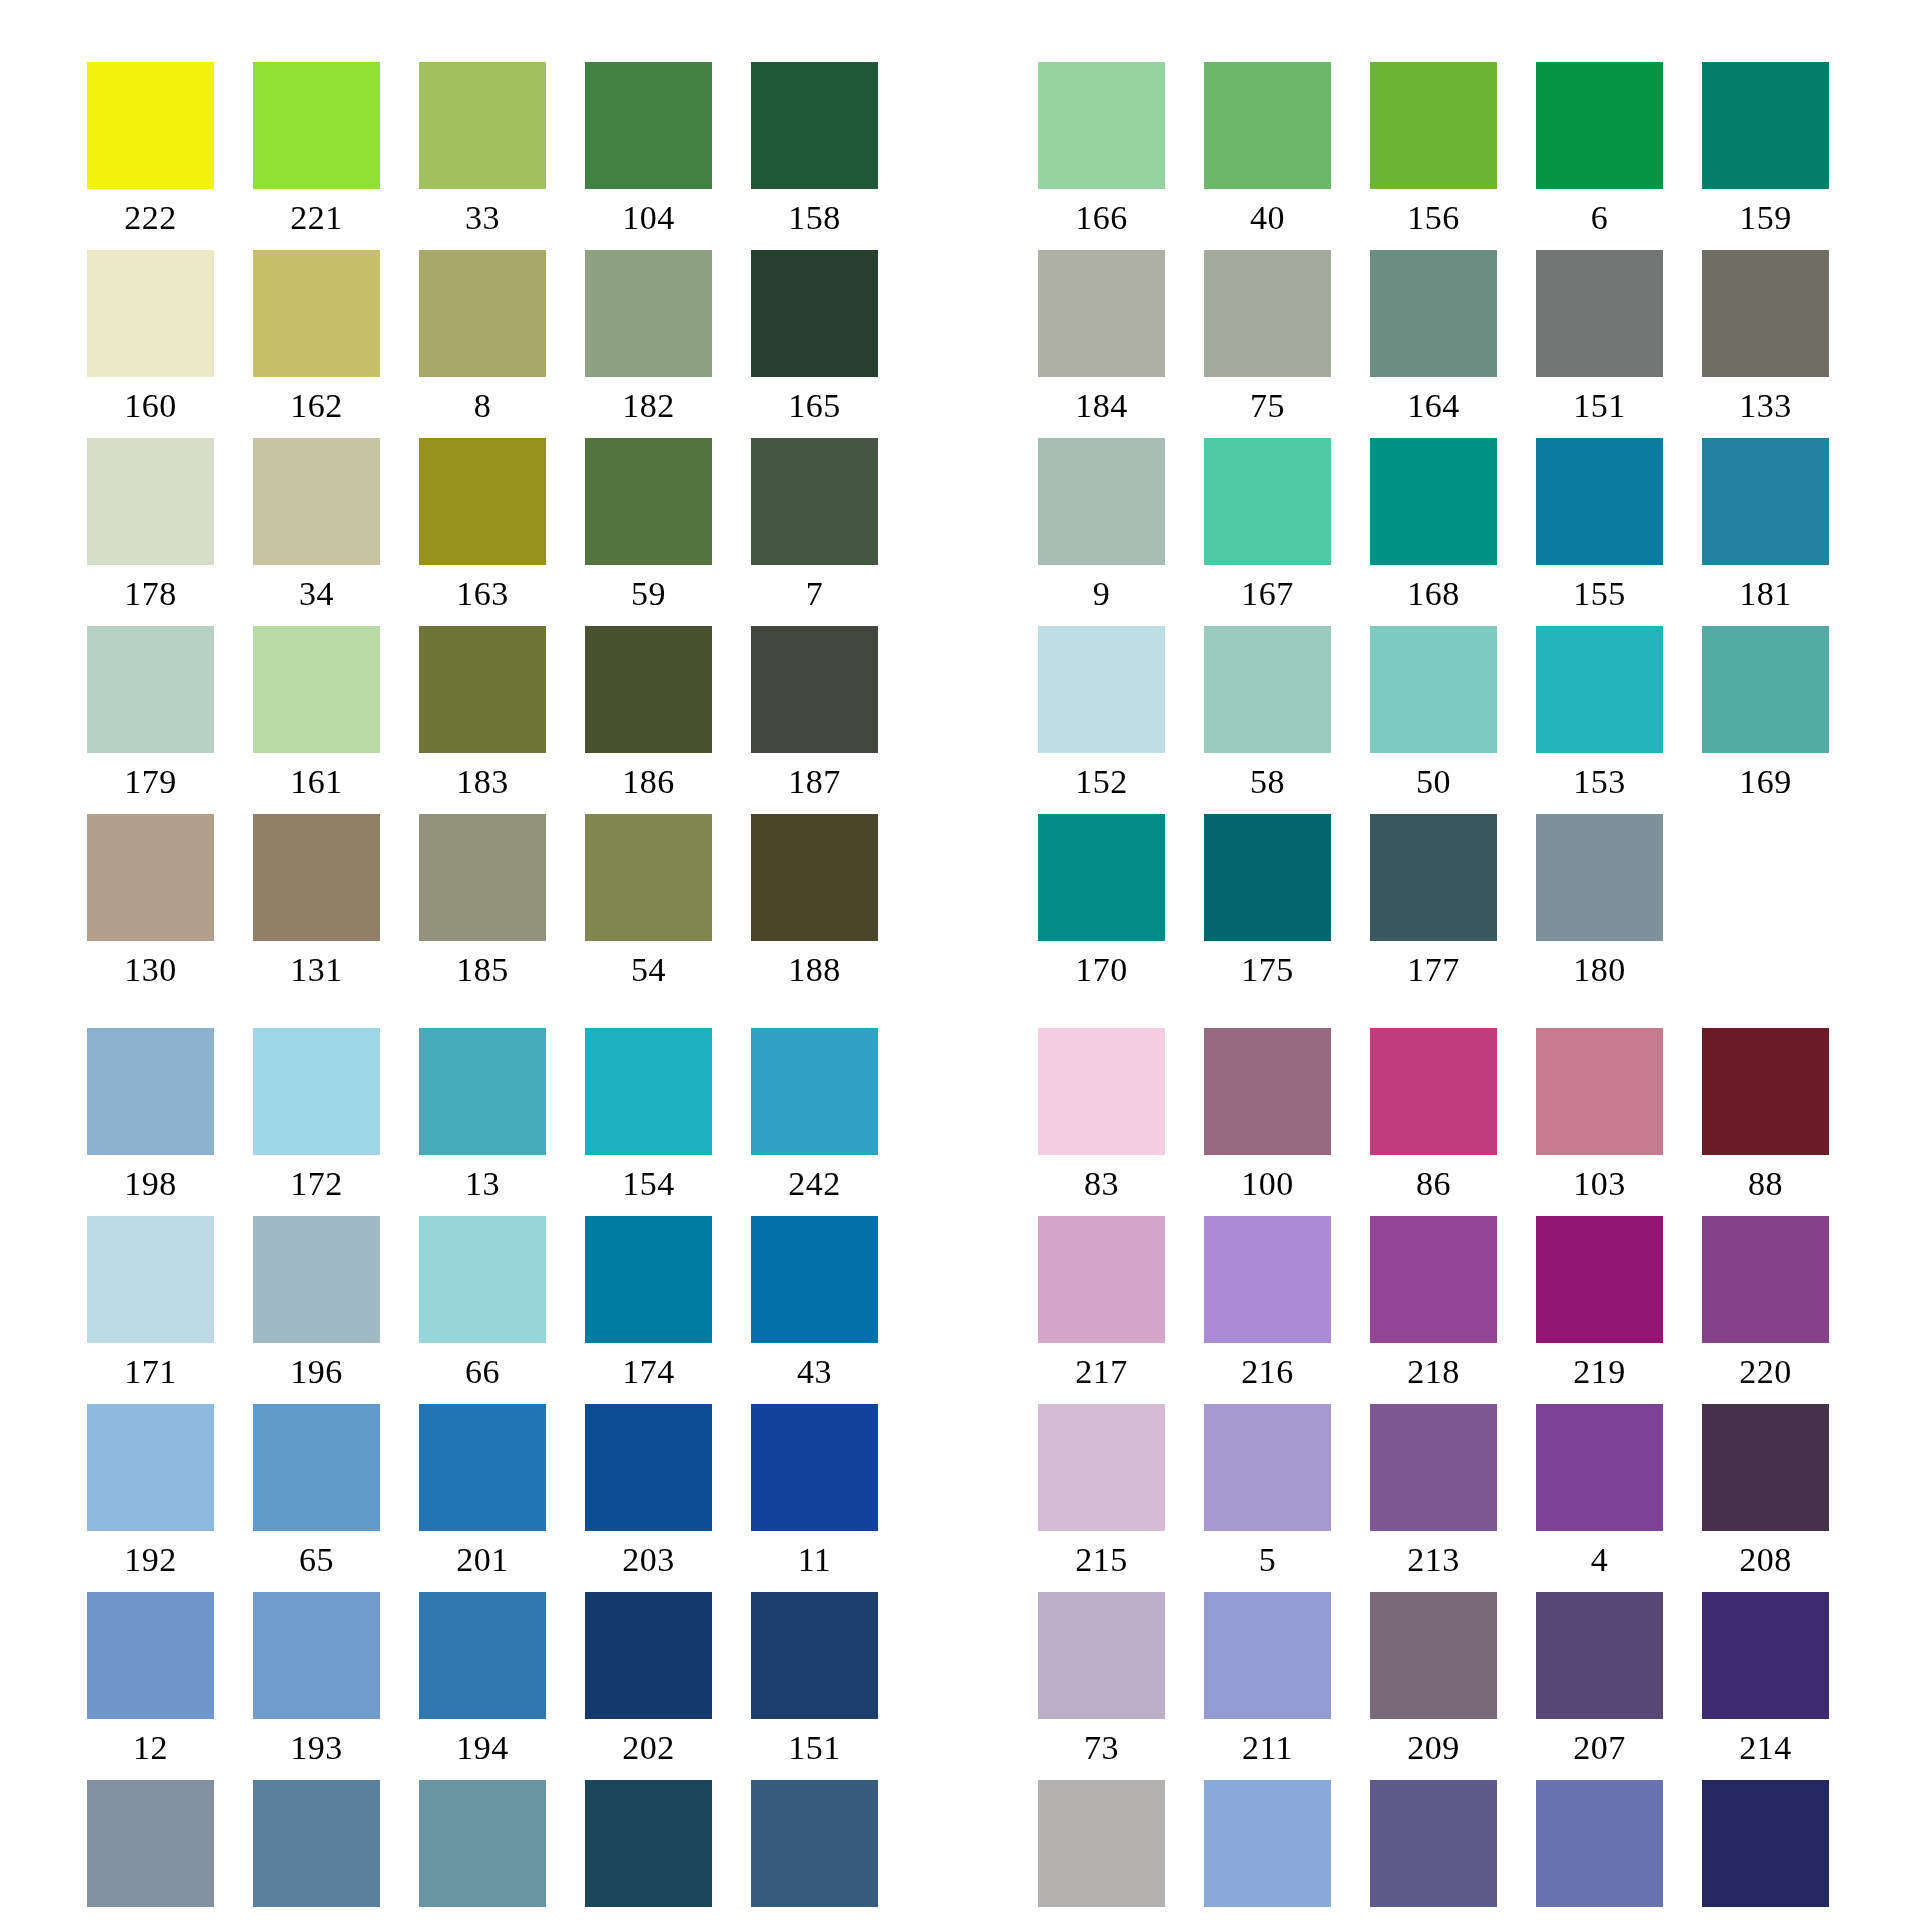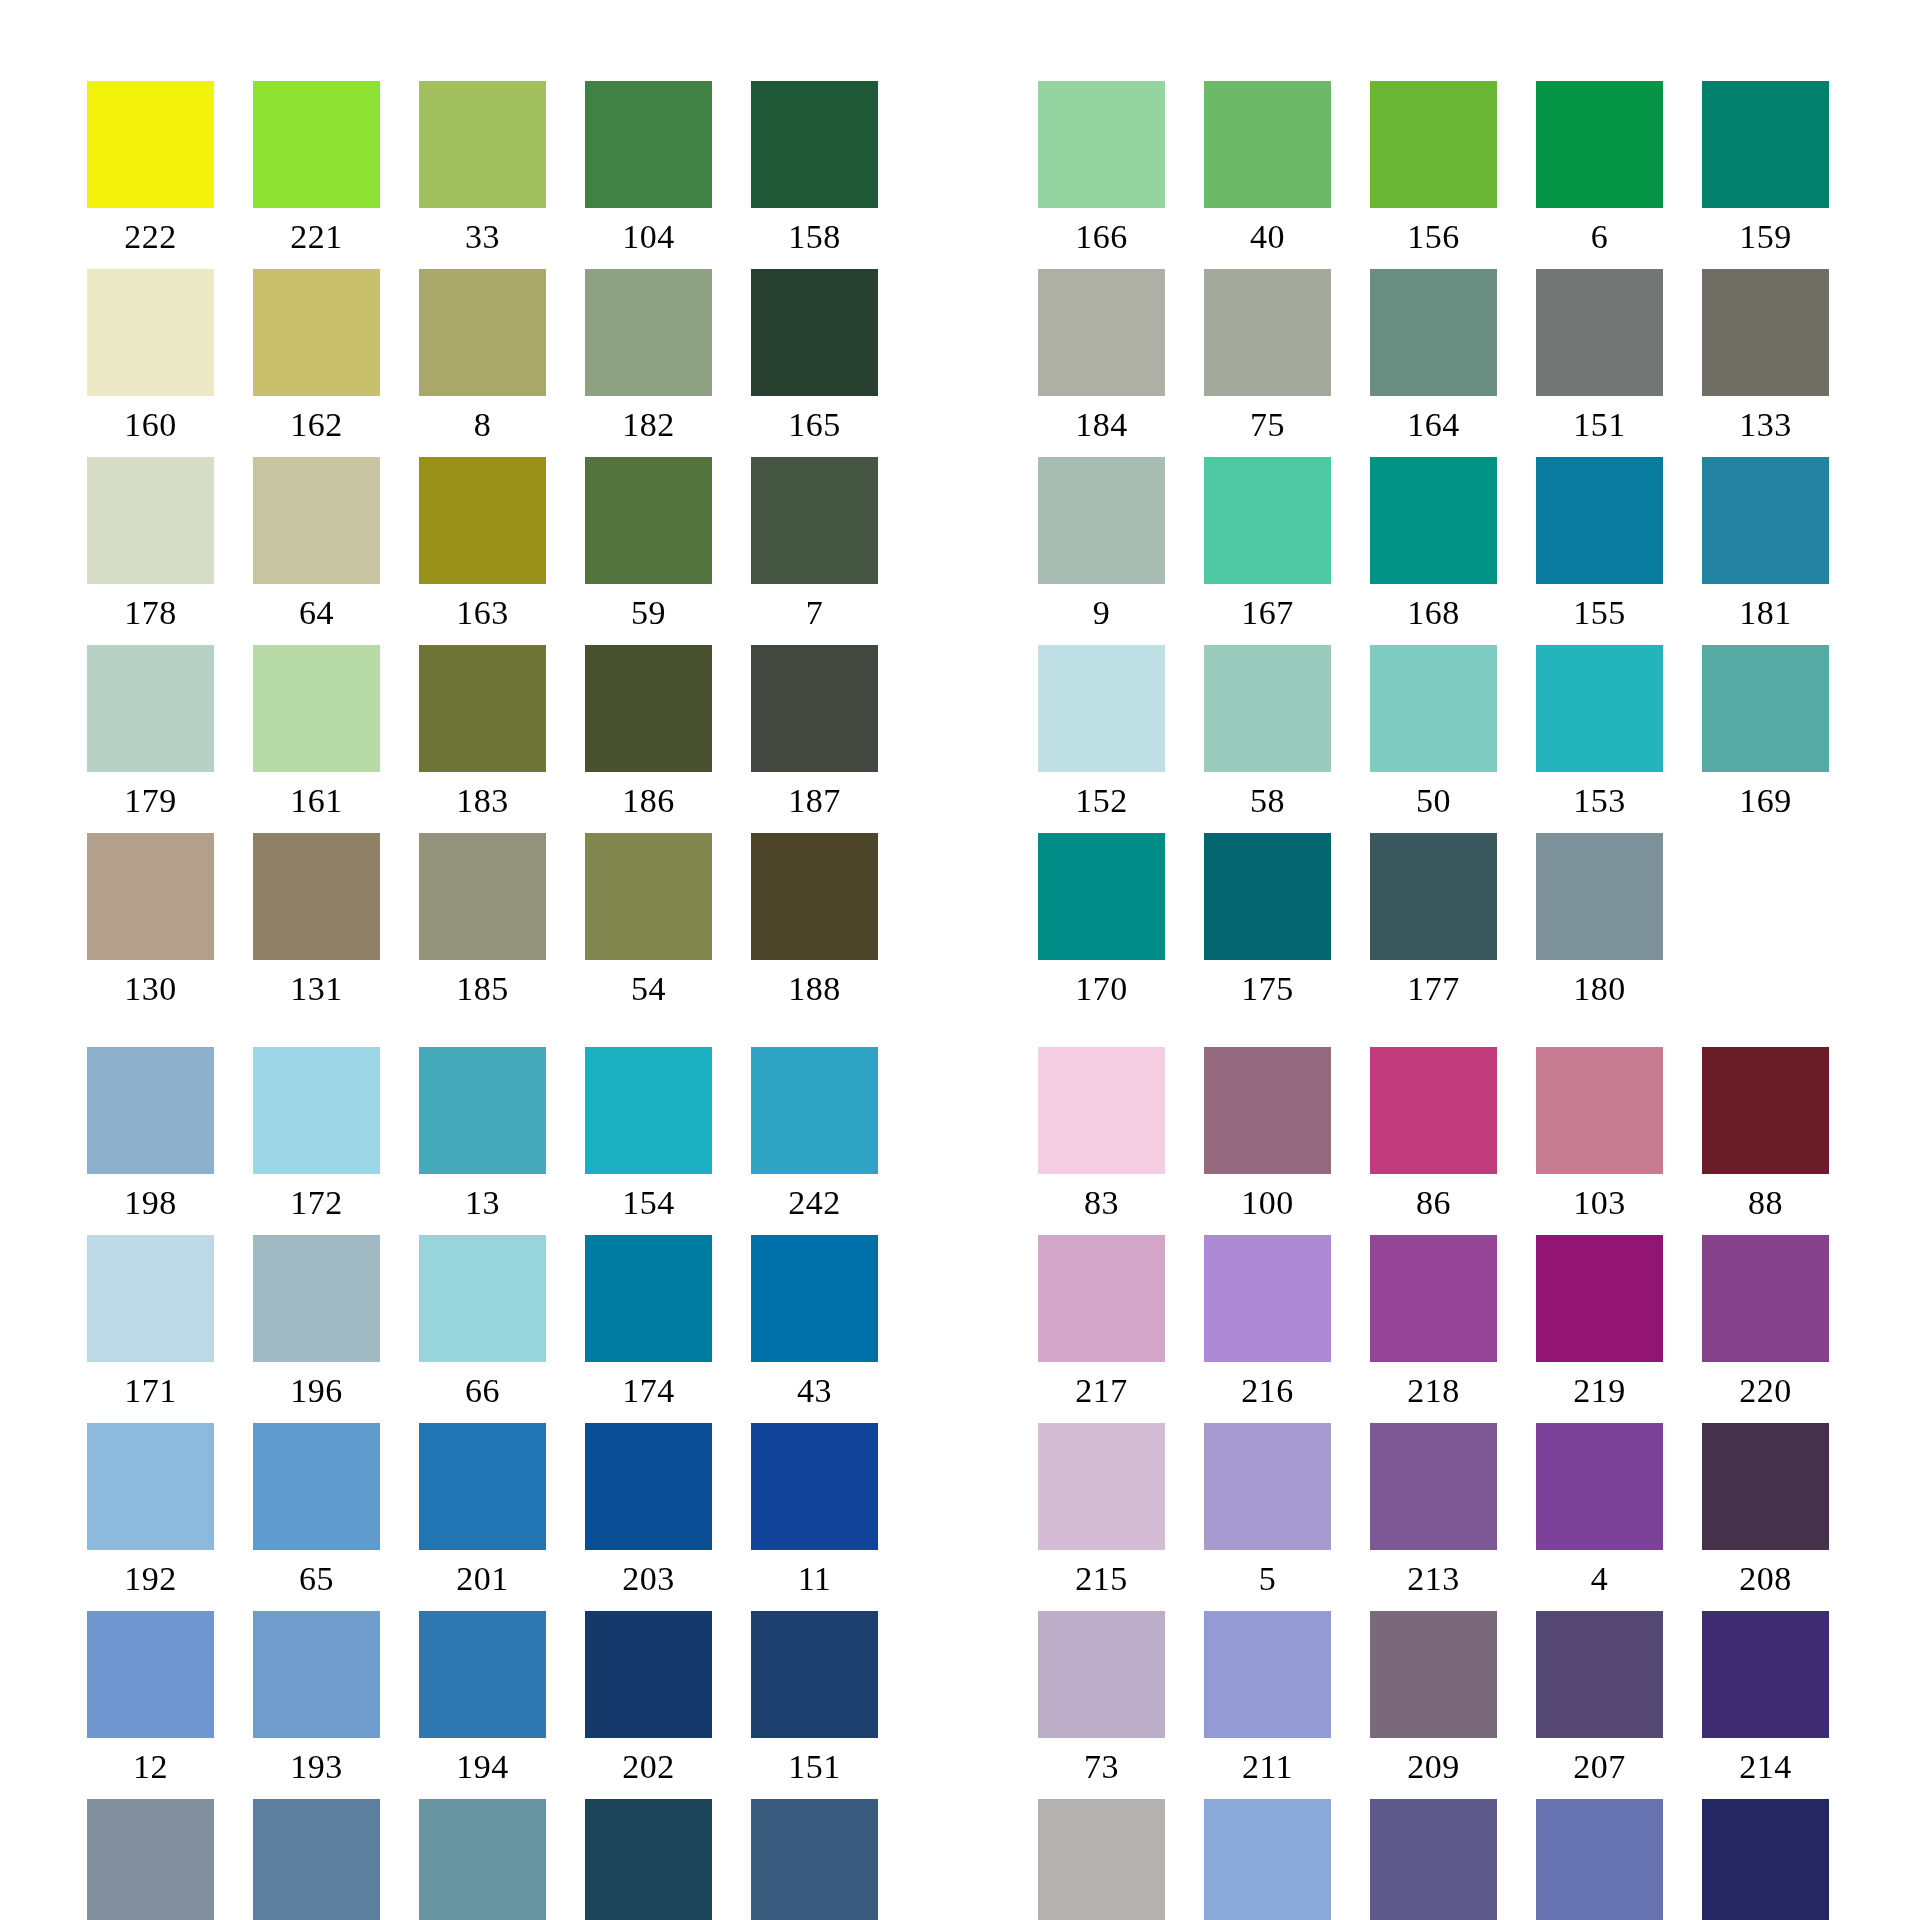--- a/index.html
+++ b/index.html
@@ -19,21 +19,20 @@
     width: 1920px;
     height: 1920px;
     background: #ffffff;
   }
   .block {
     position: absolute;
     display: grid;
     grid-template-columns: repeat(5, 127px);
     column-gap: 39px;
     row-gap: 0px;
-    margin-top: 19px;
   }
   
   #block-0 { left: 87px;  top: 62px;  }
   #block-1 { left: 1038px; top: 62px; }
   #block-2 { left: 87px;  top: 1028px; }
   #block-3 { left: 1038px; top: 1028px; }
 
   .swatch-cell {
     width: 127px;
     height: 188px;
@@ -101,21 +100,21 @@
       <div class="swatch-cell">
         <span class="swatch-chip" title="#27402f" style="background-color: rgb(39, 64, 47);"></span>
         <span class="swatch-label">165</span>
       </div>
       <div class="swatch-cell">
         <span class="swatch-chip" title="#d6dec7" style="background-color: rgb(214, 222, 199);"></span>
         <span class="swatch-label">178</span>
       </div>
       <div class="swatch-cell">
         <span class="swatch-chip" title="#c7c4a1" style="background-color: rgb(199, 196, 161);"></span>
-        <span class="swatch-label">64</span>
+        <span class="swatch-label">34</span>
       </div>
       <div class="swatch-cell">
         <span class="swatch-chip" title="#97911a" style="background-color: rgb(151, 145, 26);"></span>
         <span class="swatch-label">163</span>
       </div>
       <div class="swatch-cell">
         <span class="swatch-chip" title="#53743f" style="background-color: rgb(83, 116, 63);"></span>
         <span class="swatch-label">59</span>
       </div>
       <div class="swatch-cell">

